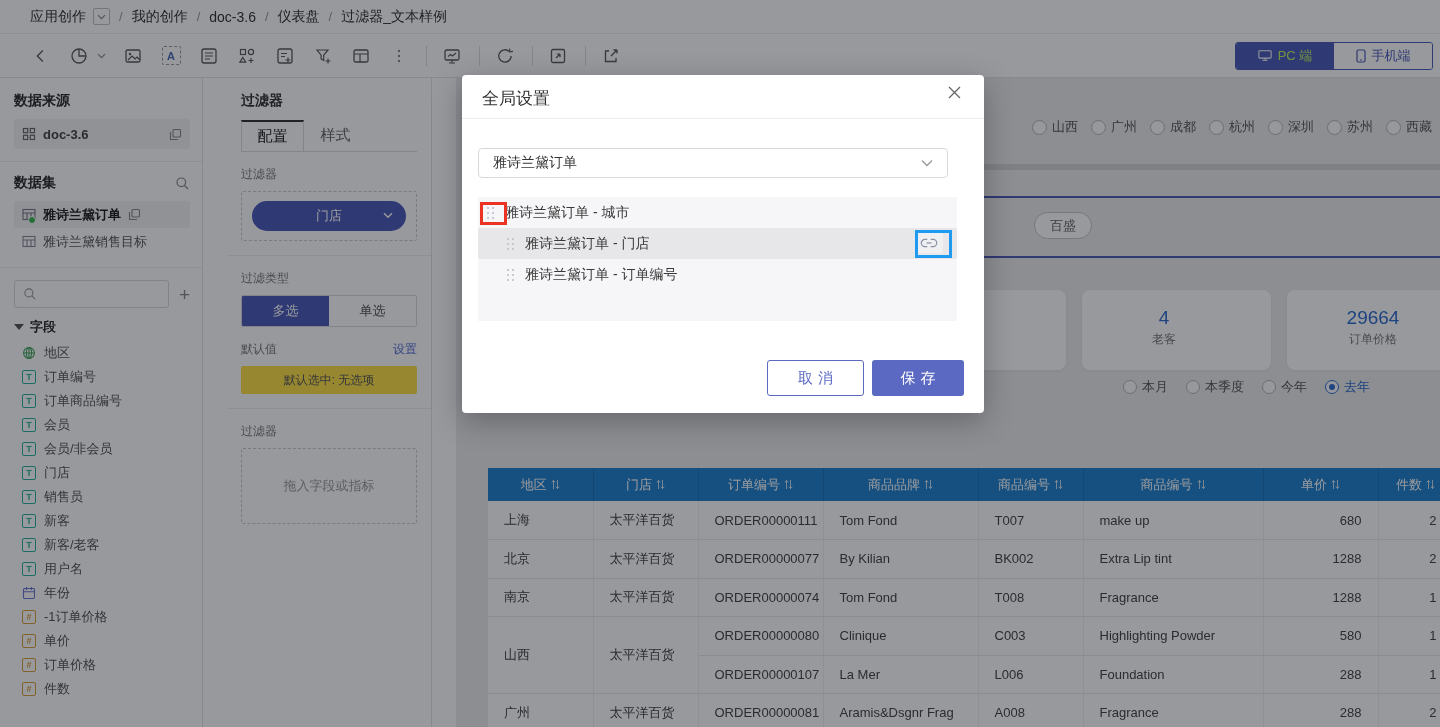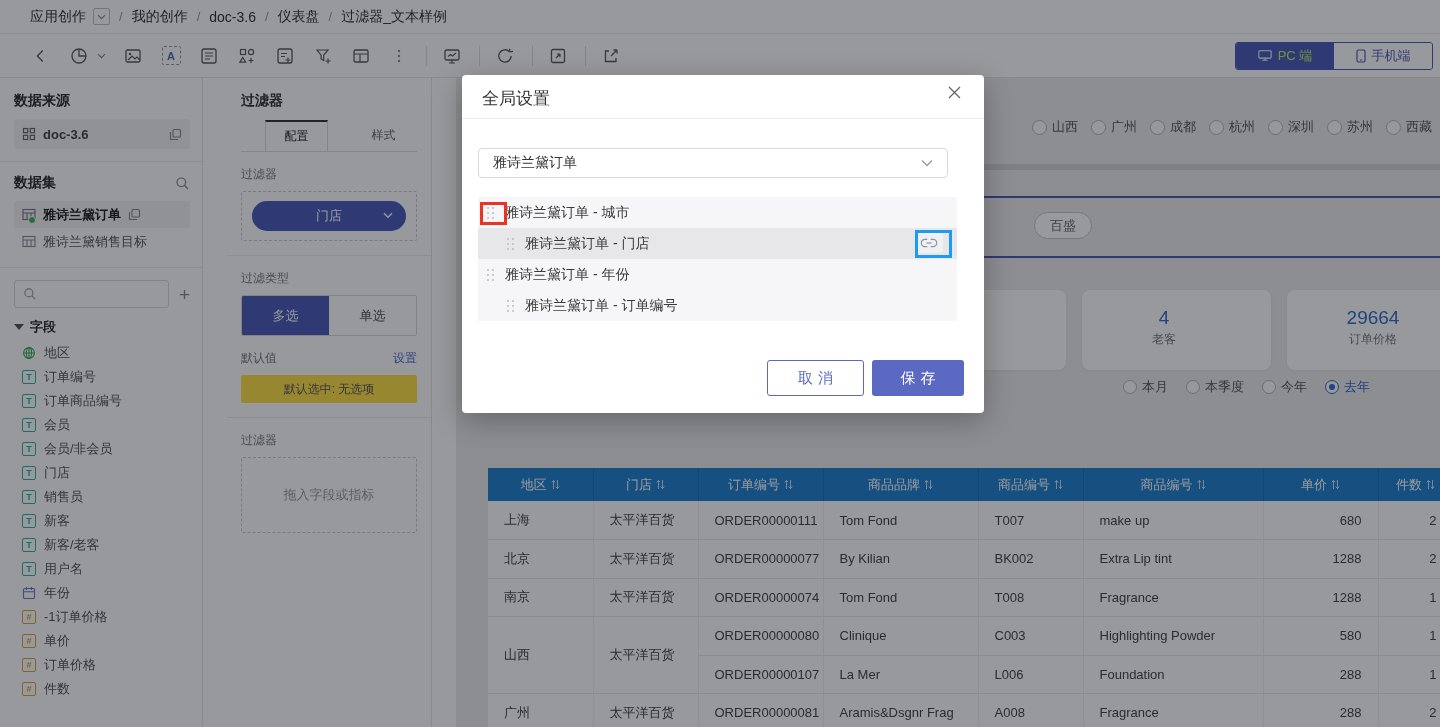--- a/index.html
+++ b/index.html
@@ -49,30 +49,30 @@
   .plus{font-size:19px;color:#888;line-height:1;}
   .fields-h{font-size:13px;font-weight:bold;color:#2b2b2b;display:flex;align-items:center;gap:6px;margin:4px 0 10px 0;}
   .caret{width:0;height:0;border-left:5px solid transparent;border-right:5px solid transparent;border-top:6px solid #555;}
   .f-item{display:flex;align-items:center;gap:8px;height:14px;margin-bottom:10px;font-size:13px;color:#555;padding-left:8px;white-space:nowrap;}
   .f-badge{width:14px;height:14px;border-radius:2px;border:1px solid currentColor;display:flex;align-items:center;justify-content:center;font-size:9px;font-weight:bold;flex:0 0 auto;}
   .c-text{color:#2bb3a3;} .c-num{color:#d9a23d;} .c-geo{color:#3fa45b;} .c-date{color:#6a77d8;}
 
   
   .p2-title{font-size:14px;font-weight:bold;margin-bottom:10px;}
   .tabs{display:flex;border-bottom:1px solid #ddd;margin:0 0 14px 0;}
-  .tab{width:63px;height:31px;display:flex;align-items:center;justify-content:center;font-size:12px;color:#666;margin-left:24px;}
+  .tab{width:63px;height:31px;display:flex;align-items:center;justify-content:center;font-size:15px;color:#666;}
   .tab.active{background:#fff;border-top:2px solid #333;border-left:1px solid #ddd;border-right:1px solid #ddd;margin-bottom:-1px;color:#222;}
   .lbl{font-size:12px;color:#777;margin:12px 0 8px 0;}
   .lblrow{display:flex;justify-content:space-between;align-items:center;margin:14px 0 8px 0;}
   .link{font-size:12px;color:#4f6bd5;}
   .dashed{border:1px dashed #ccc;border-radius:2px;padding:10px;display:flex;align-items:center;justify-content:center;}
   .pill-btn{width:158px;height:30px;background:var(--accent-indigo);border-radius:15px;color:#fff;font-size:13px;display:flex;align-items:center;justify-content:center;position:relative;}
   .pill-btn .chev{position:absolute;right:13px;top:11px;}
   .hr2{border-top:1px solid #eee;margin:14px -14px;}
-  .seg{display:flex;height:41px;border:1px solid #d9d9d9;border-radius:2px;overflow:hidden;font-family:Liberation Serif, serif;}
+  .seg{display:flex;height:32px;border:1px solid #d9d9d9;border-radius:2px;overflow:hidden;font-family:Liberation Serif, serif;}
   .seg div{flex:1;display:flex;align-items:center;justify-content:center;font-size:13px;color:#555;background:#fff;}
   .seg .on{background:var(--accent-indigo);color:#fff;}
   .graybox{background:#fde047;height:28px;display:flex;align-items:center;justify-content:center;font-size:12px;color:#555;border-radius:2px;}
   .dropzone{height:76px;font-size:13px;color:#9a9a9a;}
 
   
   .city-label{position:absolute;left:12px;top:41px;font-size:13px;color:#555;}
   .city-row{position:absolute;left:576px;top:40px;display:flex;gap:13px;white-space:nowrap;}
   .radio-item{display:flex;align-items:center;gap:5px;font-size:13px;color:#555;}
   .radio{width:15px;height:15px;border-radius:50%;border:1px solid #b5b5b7;background:#fdfdfd;flex:0 0 auto;position:relative;}
@@ -676,26 +676,20 @@
           </span>
         <span class="mlabel">雅诗兰黛订单 - 门店</span>
         <span class="link-btn">
           <svg width="20" height="12" viewBox="0 0 22 14">
               <path d="M8 7h6" fill="none" stroke="#8a93a6" stroke-width="1.4"></path>
               <path d="M9 2.8H6.2a4.2 4.2 0 000 8.4H9" fill="none" stroke="#8a93a6" stroke-width="1.4"></path>
               <path d="M13 2.8h2.8a4.2 4.2 0 010 8.4H13" fill="none" stroke="#8a93a6" stroke-width="1.4"></path>
             </svg>
         </span>
       </div>
-      <div class="m-row">
-        <span class="handle">
-            <i></i>
-          </span>
-        <span class="mlabel">雅诗兰黛订单 - 年份</span>
-      </div>
       <div class="m-row lv1">
         <span class="handle">
             <i></i>
           </span>
         <span class="mlabel">雅诗兰黛订单 - 订单编号</span>
       </div>
     </div>
 
     <div class="anno-red"></div>
     <div class="anno-blue"></div>

